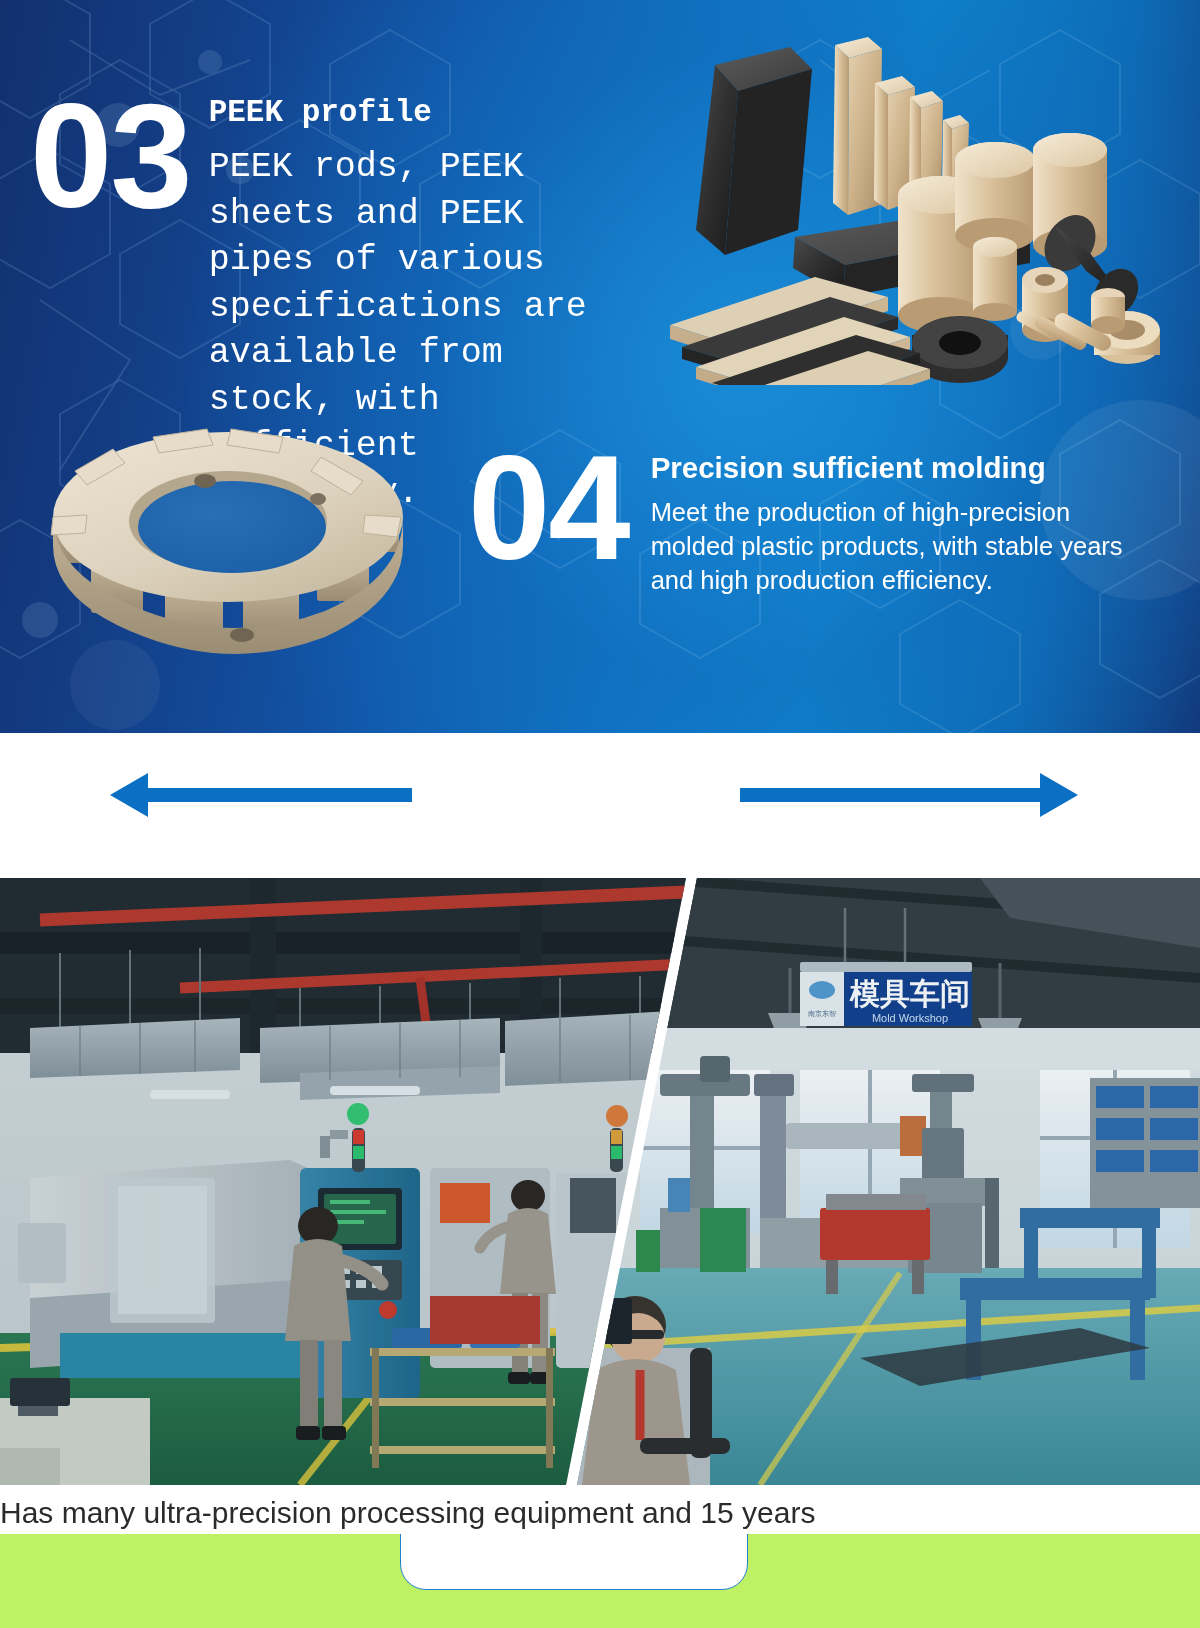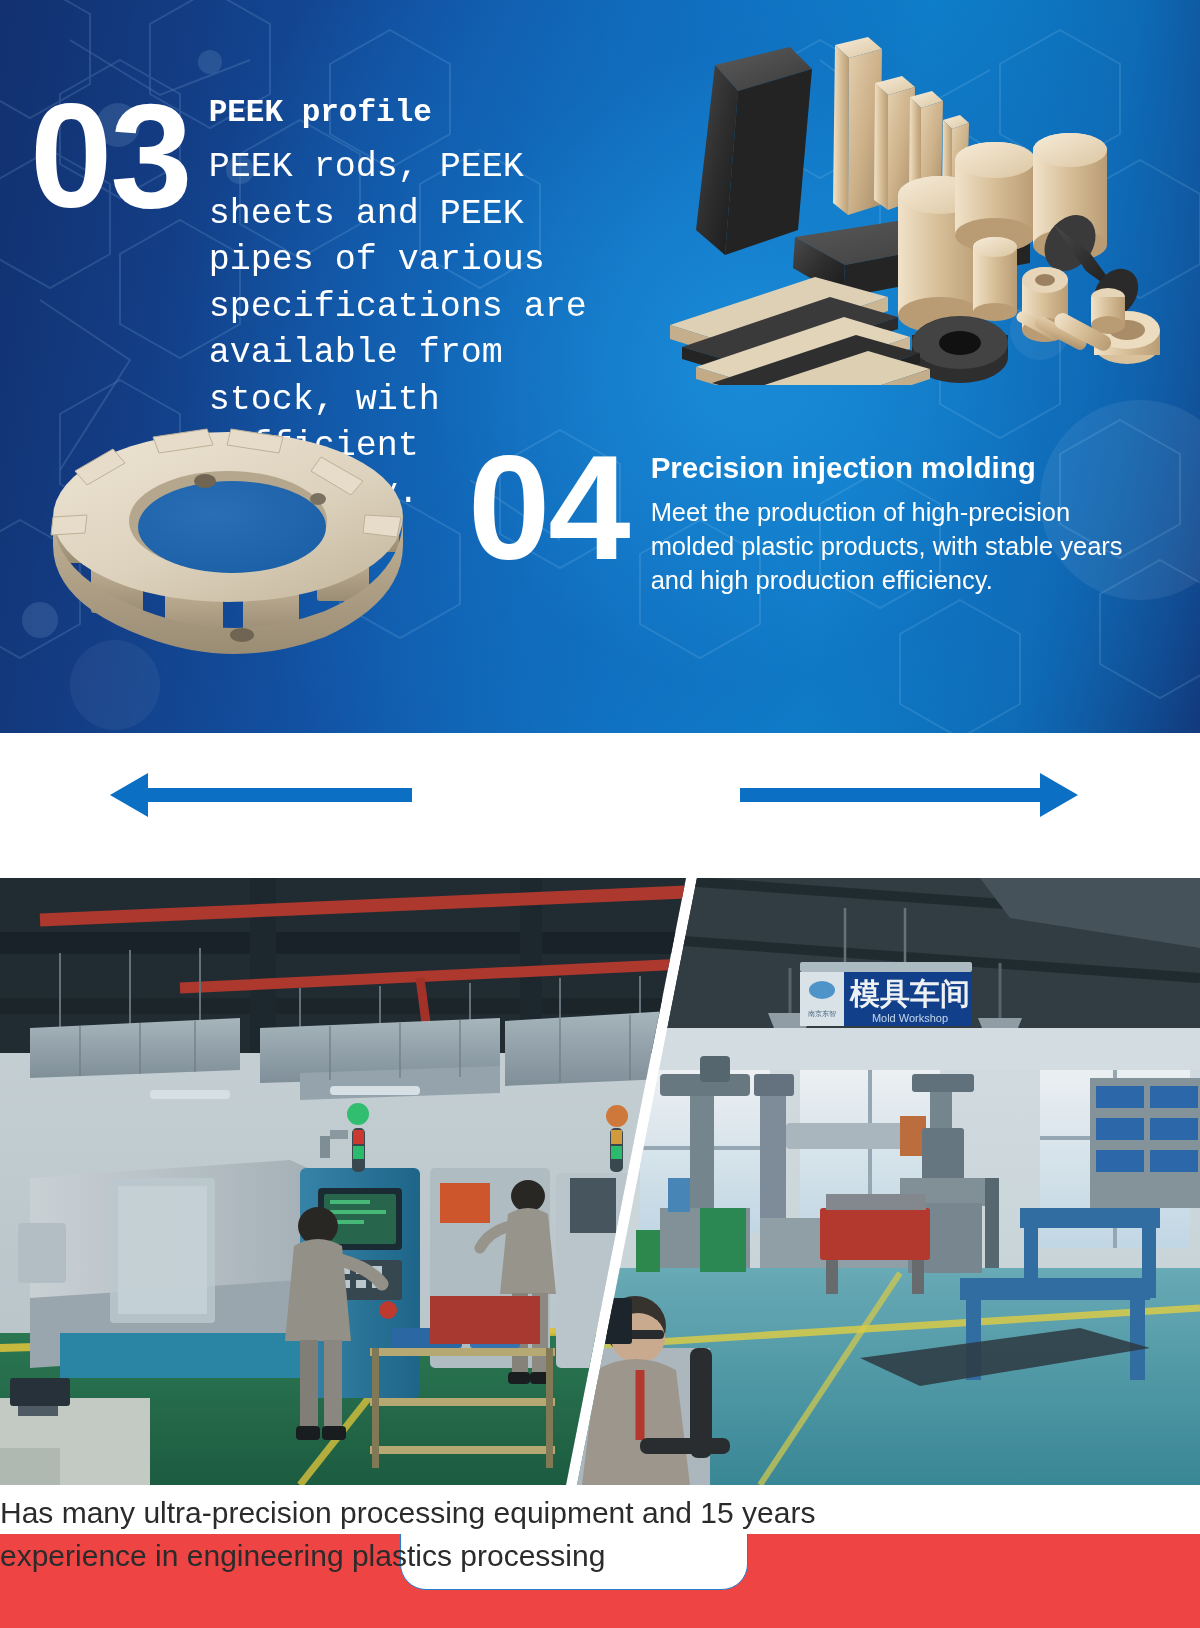--- a/index.html
+++ b/index.html
@@ -1,17 +1,17 @@
 <!DOCTYPE html>
 <html><head>
 <meta charset="utf-8">
 <style>
   html,body{margin:0;padding:0;background:#fff;}
   body{width:1200px;height:1628px;font-family:"Liberation Sans",sans-serif;overflow:hidden;}
-  .page{position:relative;width:1200px;height:1628px;background:#ef4444;}
+  .page{position:relative;width:1200px;height:1628px;background:#bef264;}
 
   
   .hero{position:absolute;left:0;top:0;width:1200px;height:733px;overflow:hidden;
         background:
           radial-gradient(circle at 62% 50%, rgba(26,140,216,0.95) 0%, rgba(18,110,190,0.55) 38%, rgba(12,70,150,0.0) 68%),
           linear-gradient(100deg,#12306e 0%,#133c83 14%,#1253a5 34%,#0f73c4 55%,#0c86cf 70%,#0d6ab4 86%,#123a7d 100%);}
   .hex-layer{position:absolute;inset:0;opacity:.30;}
   .glow-circle{position:absolute;border-radius:50%;background:rgba(255,255,255,0.07);}
   .g1{right:-40px;top:400px;width:200px;height:200px;}
   .g2{left:70px;top:640px;width:90px;height:90px;background:rgba(255,255,255,0.05);}
@@ -310,21 +310,21 @@
       <ellipse cx="197" cy="122" rx="94" ry="46" fill="url(#rBore)"></ellipse>
 
       <ellipse cx="170" cy="76" rx="11" ry="7" fill="#6f6552"></ellipse>
       <ellipse cx="283" cy="94" rx="8" ry="6" fill="#7b7160"></ellipse>
       <ellipse cx="207" cy="230" rx="12" ry="7" fill="#6f6552"></ellipse>
     </svg>
 
     <div class="blk blk04">
       <div class="bignum">04</div>
       <div class="txtcol">
-        <h3 class="bhead">Precision injection molding</h3>
+        <h3 class="bhead">Precision sufficient molding</h3>
         <p class="bbody">Meet the production of high-precision molded plastic products, with stable years and high production efficiency.</p>
       </div>
     </div>
   </div>
 
   <div class="strength-band">
     <svg class="arrow-svg" width="1200" height="145" viewBox="0 0 1200 145">
       <g fill="#0b6fc4">
         <polygon points="110,62 148,40 148,55 412,55 412,69 148,69 148,84"></polygon>
         <polygon points="1078,62 1040,40 1040,55 740,55 740,69 1040,69 1040,84"></polygon>
@@ -649,16 +649,15 @@
 
         <rect x="574" y="420" width="58" height="46" rx="3" fill="#1d2428"></rect>
 
         <rect width="1200" height="607" fill="#0a3d52" opacity="0.07"></rect>
       </svg>
     </div>
   </div>
 
   <div class="caption">
     <span class="l">Has many ultra-precision processing equipment and 15 years</span>
-    <span class="l">experience in engineering plastics processing</span>
   </div>
 
 </div>
 
 </body></html>

